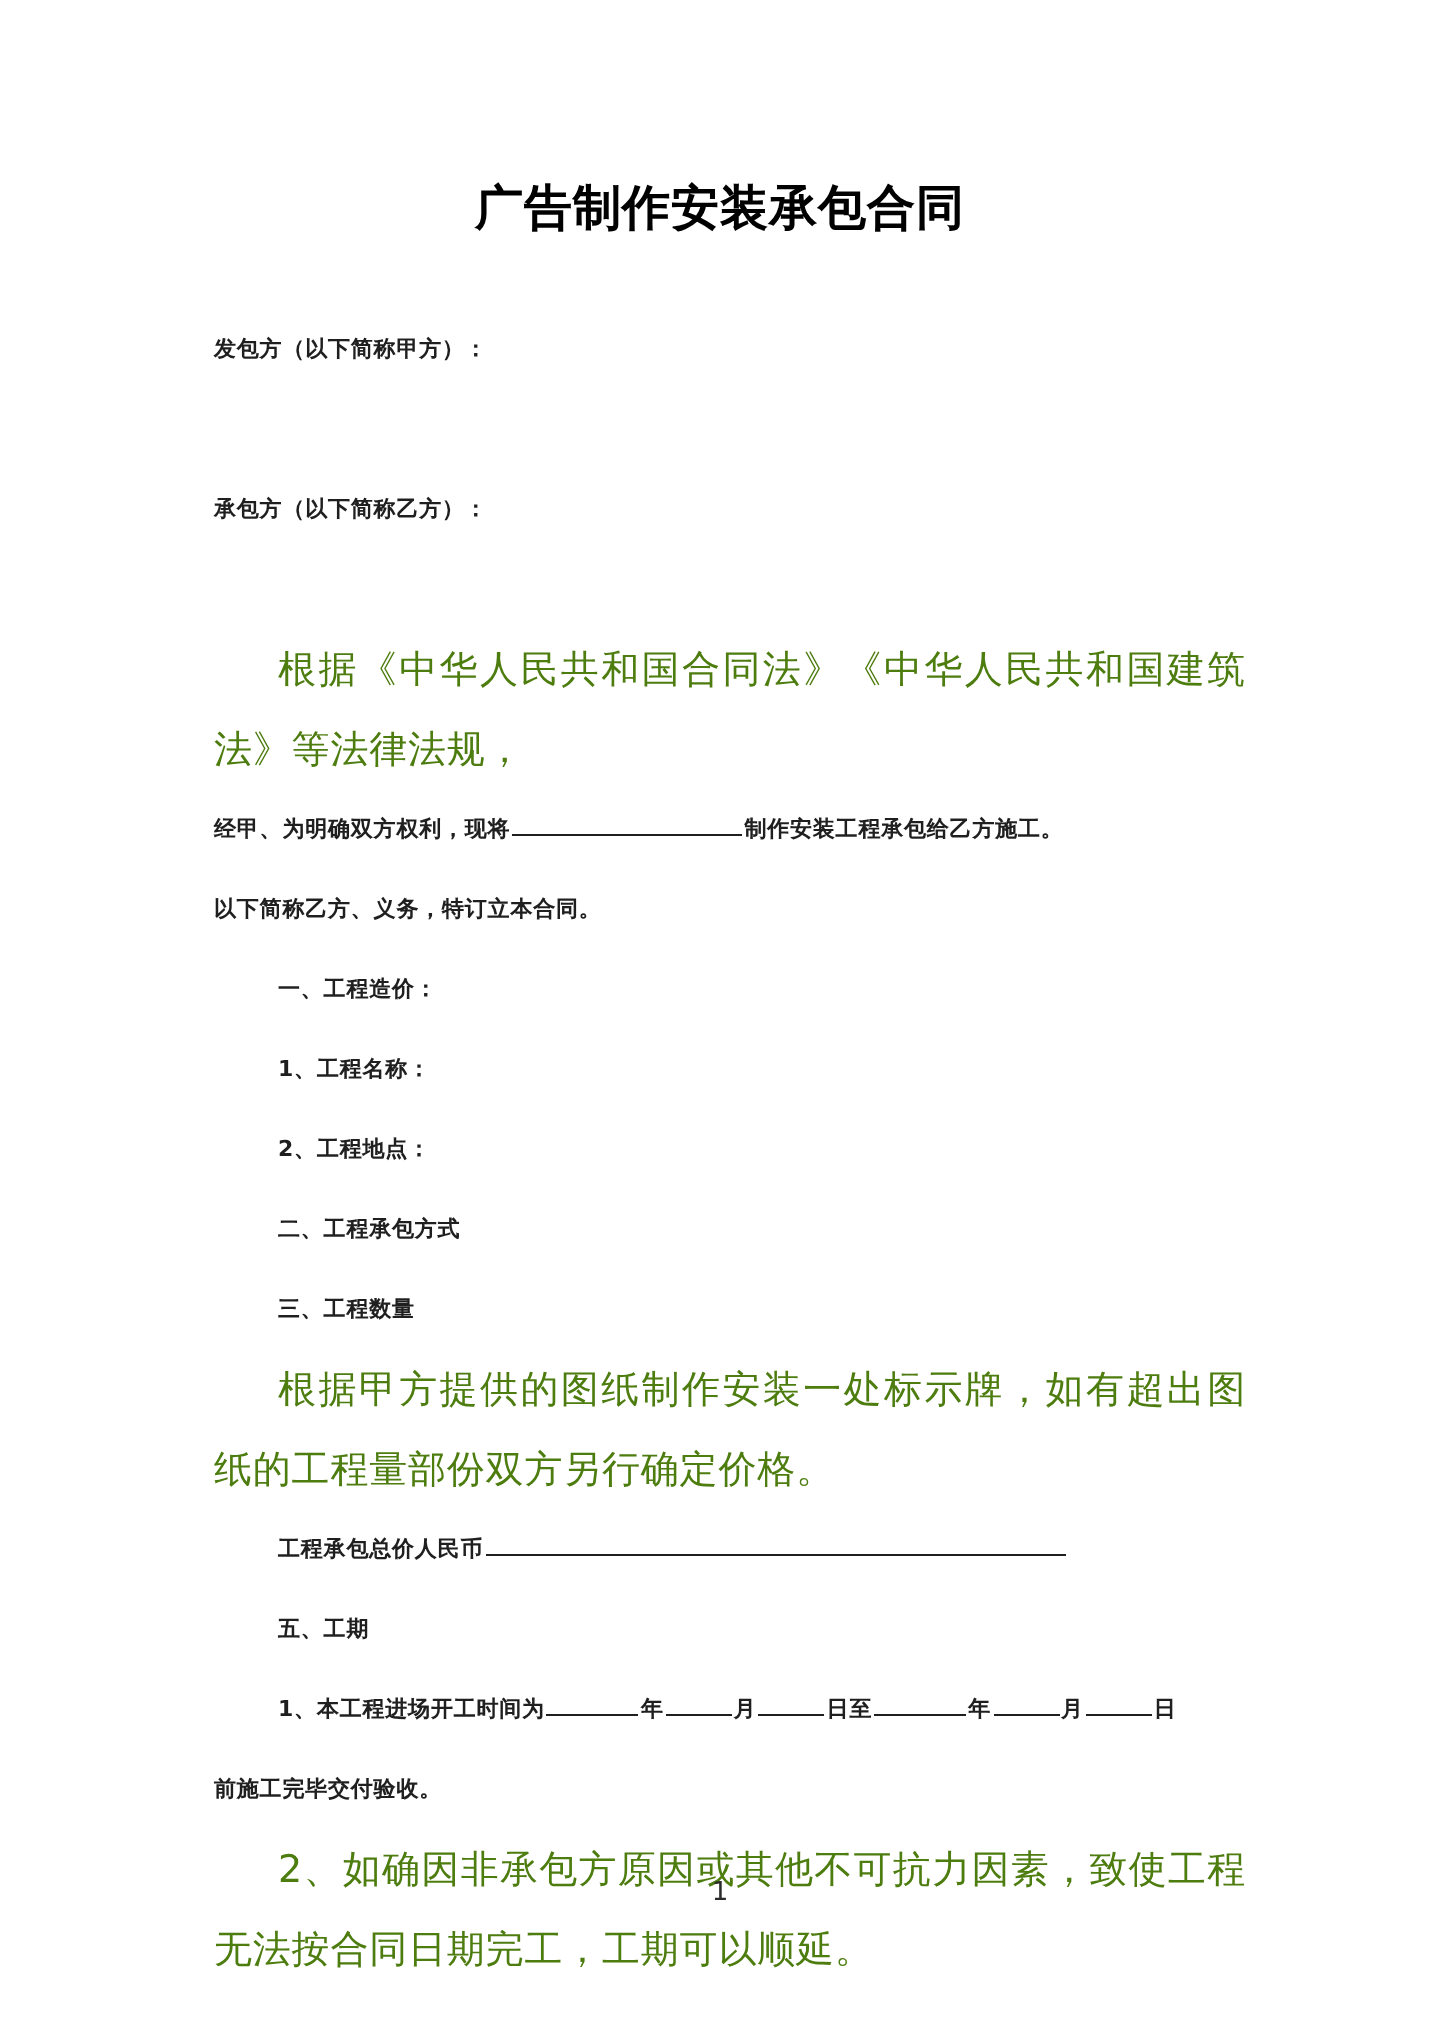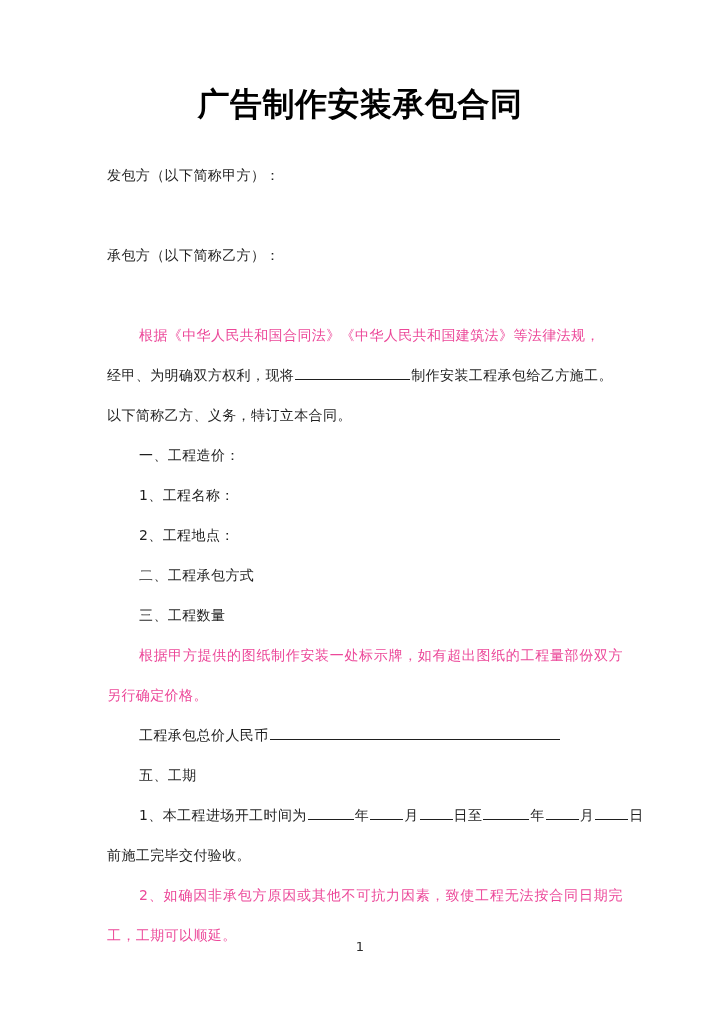--- a/index.html
+++ b/index.html
@@ -24,46 +24,47 @@
     height: 1019px;
     background: #ffffff;
   }
 
   .doc-title {
     position: absolute;
     left: 0;
     top: 84px;
     width: 720px;
     text-align: center;
-    font-size: 32px;
+    font-size: 24px;
     font-weight: bold;
     letter-spacing: 0.5px;
     color: #000000;
     line-height: 40px;
   }
 
   .body-block {
     position: absolute;
     left: 107px;
     top: 155px;
     width: 516px;
   }
 
   .line {
-    font-size: 14px;
+    font-size: 11px;
     line-height: 40px;
     color: #1f1f1f;
     white-space: nowrap;
     letter-spacing: 0.4px;
+    font-weight: bold;
   }
 
   .para {
-    font-size: 14px;
+    font-size: 19px;
     line-height: 40px;
-    color: #ec4899;
+    color: #4d7c0f;
     letter-spacing: 0.4px;
     text-align: justify;
     text-justify: inter-ideograph;
   }
 
   .indent {
     text-indent: 32px;
   }
 
   .pad-left {

